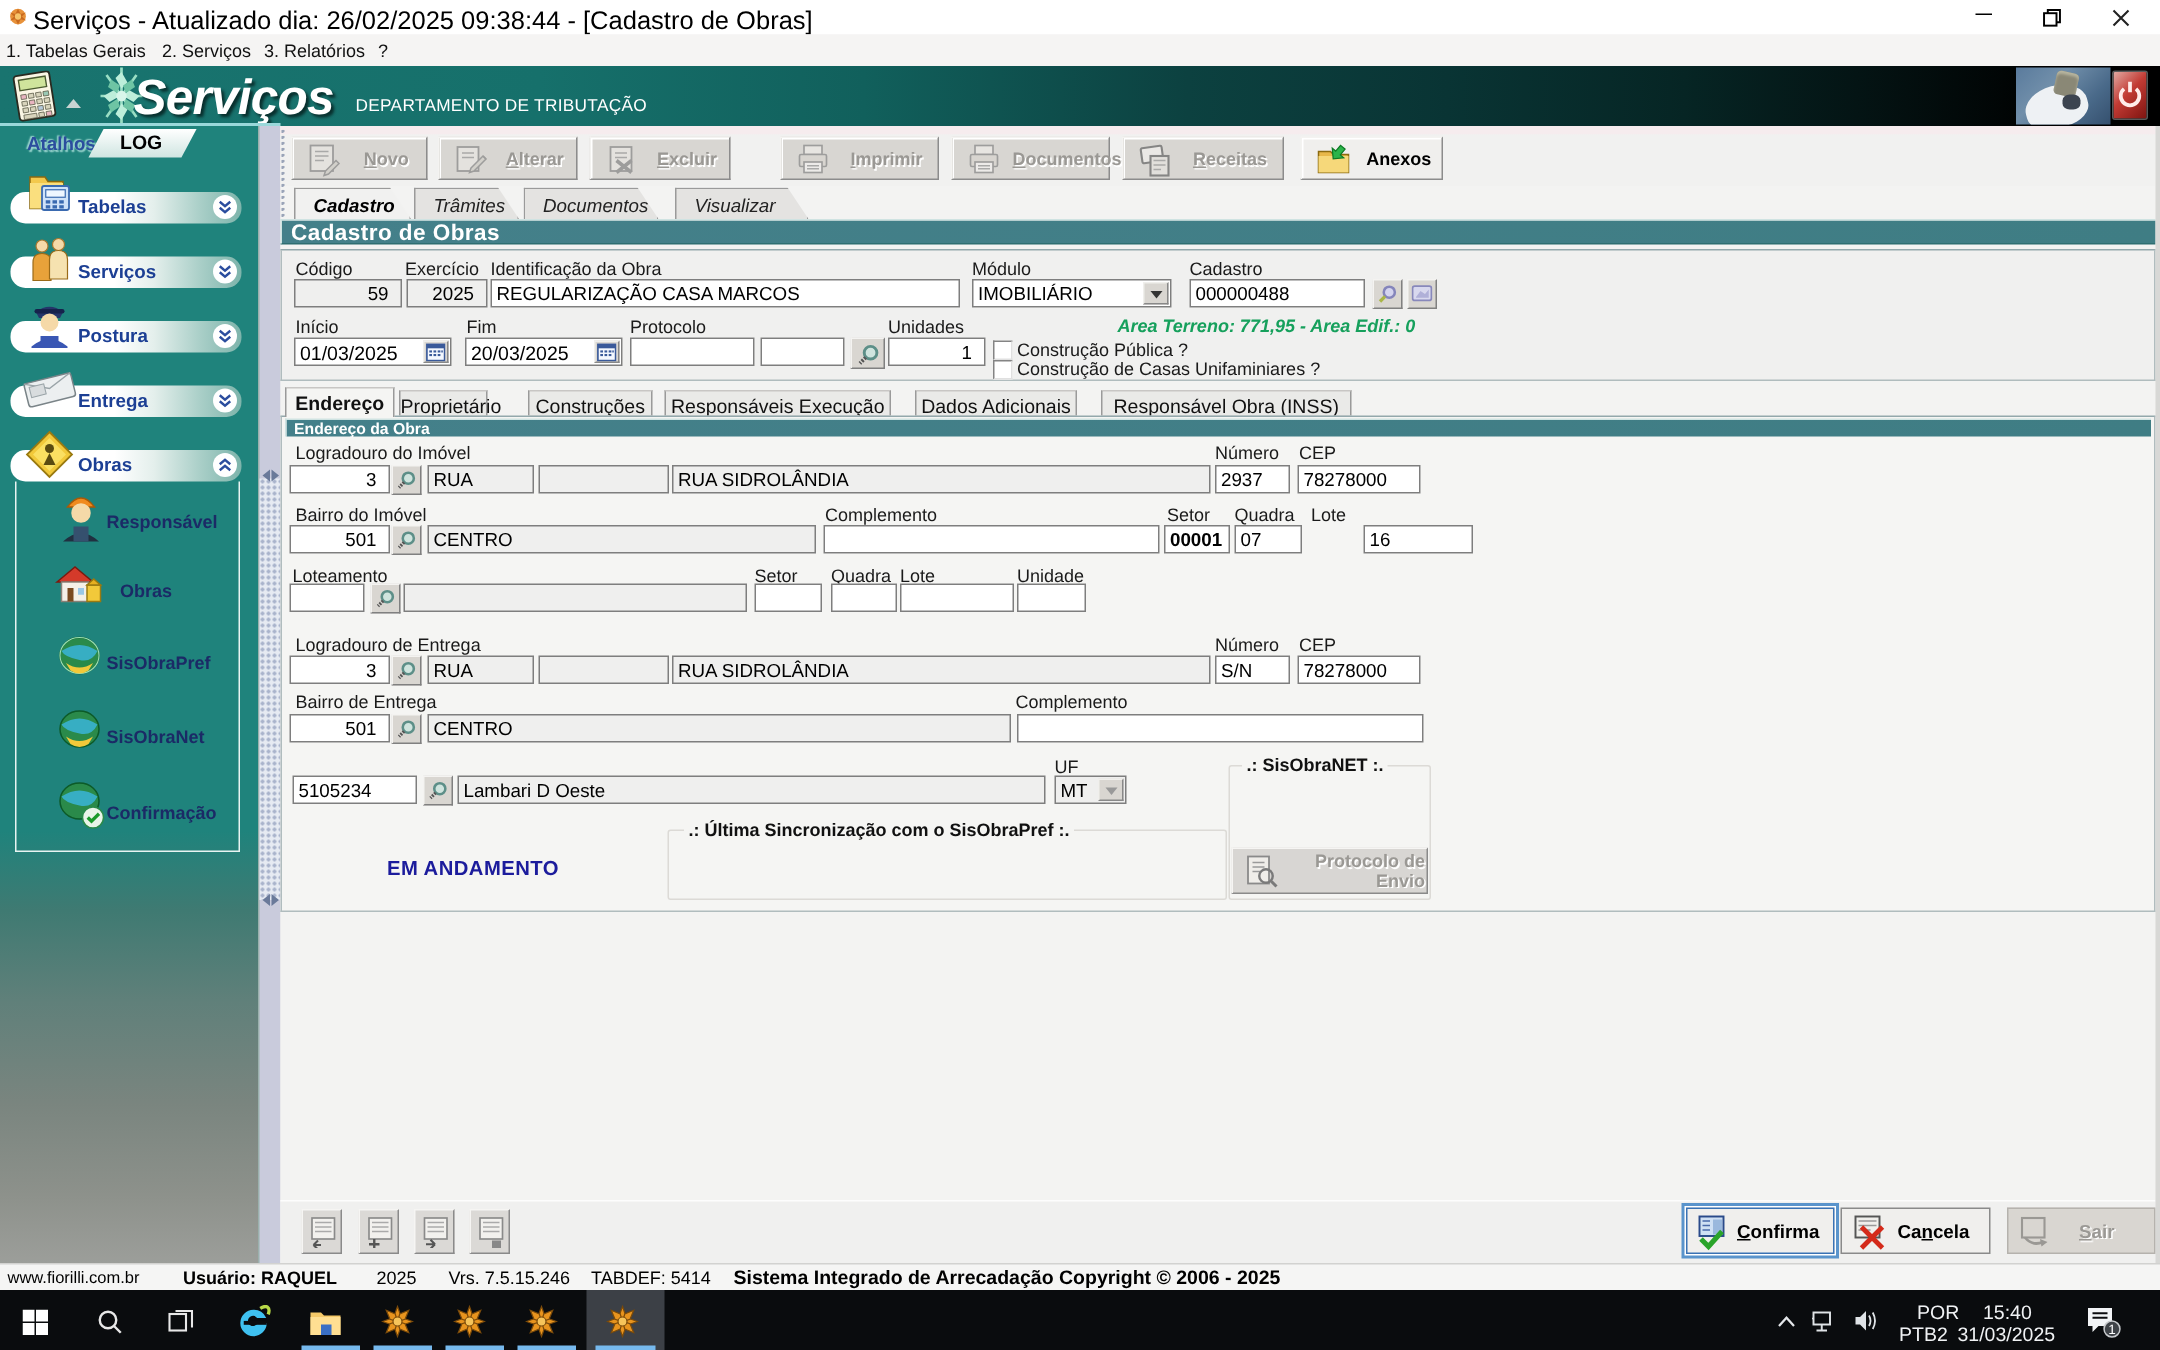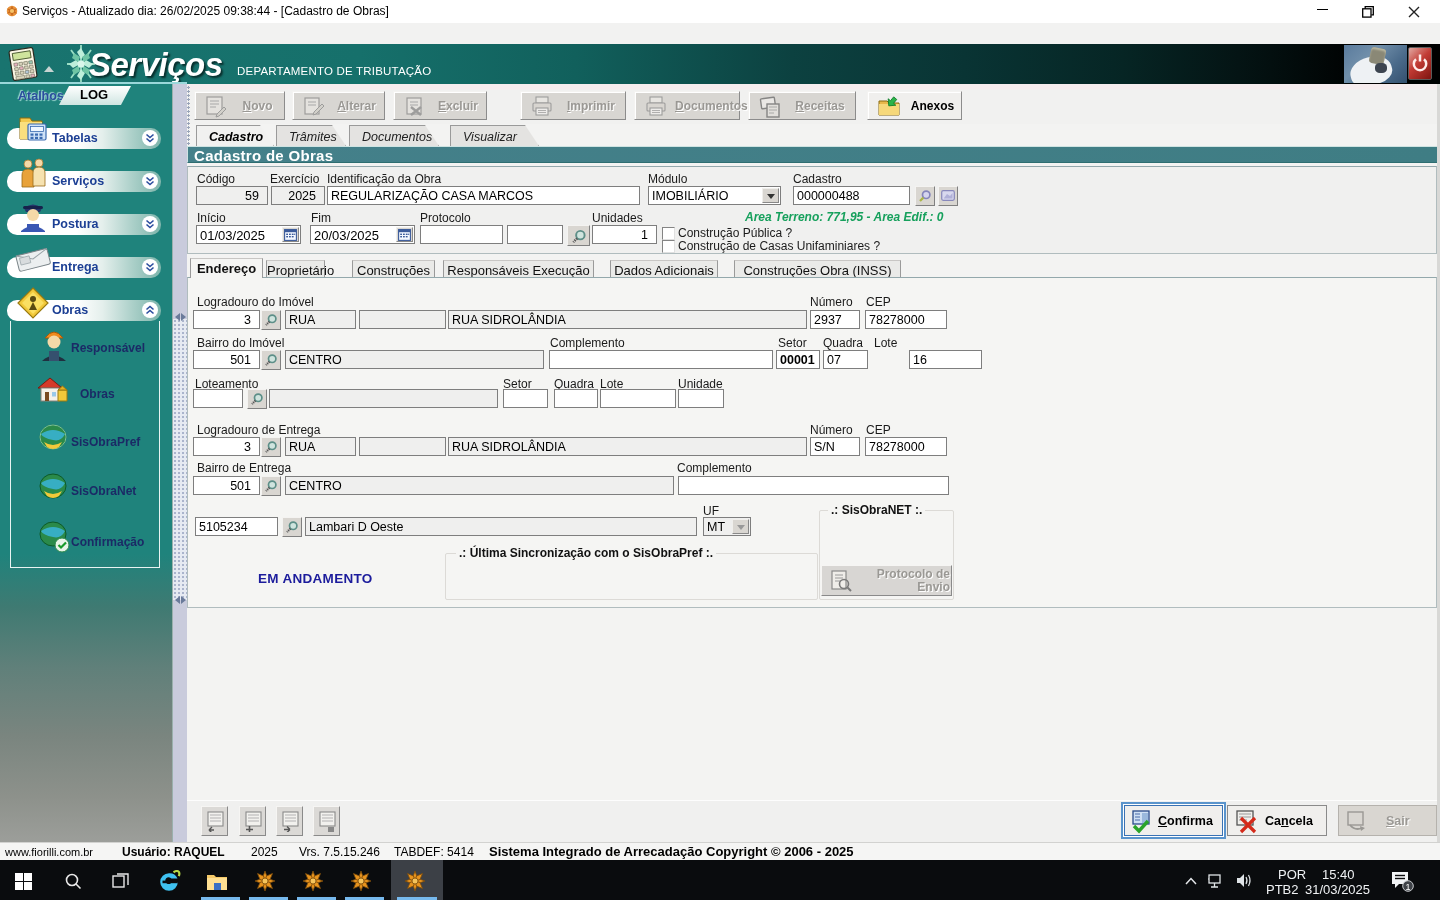--- a/index.html
+++ b/index.html
@@ -2,21 +2,21 @@
 <html><head>
 <meta charset="utf-8">
 <style>
 * { margin:0; padding:0; box-sizing:border-box; }
 html,body { width:1440px; height:900px; overflow:hidden; font-family:"Liberation Sans", sans-serif; }
 .abs { position:absolute; }
 #page { position:relative; width:1440px; height:900px; background:#f2f2f1; }
 
 
 #titlebar { left:0; top:0; width:1440px; height:23px; background:#ffffff; }
-#titlebar .ttext { position:absolute; left:22px; top:4px; font-size:12px; color:#000; }
+#titlebar .ttext { position:absolute; left:22px; top:4px; font-size:17px; color:#000; }
 #menubar { left:0; top:23px; width:1440px; height:21px; background:#f5f4f3; font-size:12px; color:#111; }
 #menubar span { position:absolute; top:4px; }
 #banner { left:0; top:44px; width:1440px; height:40px; background:linear-gradient(to right,#19746f 0%,#16706b 25%,#11605c 40%,#0c4140 55%,#093434 67%,#062524 78%,#041414 86%,#000 95%); overflow:hidden; }
 .logo-text { position:absolute; left:89px; top:2px; font-size:33px; font-weight:bold; font-style:italic; color:#fff; text-shadow:2px 2px 2px rgba(0,10,10,0.65); letter-spacing:-0.5px; }
 .dept { position:absolute; left:237px; top:21px; font-size:11.5px; color:#fff; letter-spacing:0.2px; }
 
 
 #sidebar { left:0; top:84px; width:172px; height:758px; background:linear-gradient(to bottom,#1f837c 0%,#1f837c 62%,#3f7a72 69%,#60807a 77%,#7a857f 86%,#8d918b 94%,#9c9e9a 100%); overflow:hidden; }
 #splitter { left:172px; top:84px; width:15px; height:758px; background-color:#c9cbdc; border-left:1px solid #9ab0ac; }
 #splitdots { position:absolute; left:0; top:235px; width:15px; height:281px; background-color:#e6eaf2; background-image:radial-gradient(circle at 2px 2px, #aab4cc 1.1px, transparent 1.3px); background-size:4px 4px; }
@@ -87,20 +87,26 @@
       </svg>
     <span class="ttext">Serviços - Atualizado dia: 26/02/2025 09:38:44 - [Cadastro de Obras]</span>
     <span style="position:absolute;left:1317px;top:9px;width:11px;height:1.4px;background:#000;"></span>
     <svg style="position:absolute;left:1362px;top:6px" width="12" height="12" viewBox="0 0 12 12">
         <rect x="0.7" y="2.8" width="8.3" height="8.3" fill="none" stroke="#000" stroke-width="1.3"></rect>
         <path d="M3.2 2.8 V0.7 H11.3 V8.8 H9.3" fill="none" stroke="#000" stroke-width="1.3"></path>
       </svg>
     <svg style="position:absolute;left:1408px;top:6px" width="12" height="12" viewBox="0 0 12 12">
         <path d="M1 1 L11 11 M11 1 L1 11" stroke="#222" stroke-width="1.4"></path>
       </svg>
+  </div>
+  <div class="abs" id="menubar">
+    <span style="left:4px">1. Tabelas Gerais</span>
+    <span style="left:108px">2. Serviços</span>
+    <span style="left:176px">3. Relatórios</span>
+    <span style="left:252px">?</span>
   </div>
   <div class="abs" id="banner">
 
     <svg style="position:absolute;left:7px;top:3px" width="32" height="35" viewBox="0 0 32 35">
       <g transform="rotate(-9 16 17)">
         <rect x="4" y="2" width="24" height="30" rx="2" fill="#faf6e4" stroke="#2a2a20" stroke-width="1.2"></rect>
         <rect x="7" y="5" width="18" height="7" fill="#cfe49c" stroke="#4a5a30" stroke-width="0.9"></rect>
         <g stroke="#5a5a48" stroke-width="0.5">
           <rect x="7" y="15" width="3.6" height="3" fill="#e8b4c0"></rect>
             <rect x="12" y="15" width="3.6" height="3" fill="#d8d4bc"></rect>
@@ -423,23 +429,24 @@
     <div class="chk" style="left:475px;top:143px;"></div>
     <span class="lab" style="left:491px;top:142px;">Construção Pública ?</span>
     <div class="chk" style="left:475px;top:156px;"></div>
     <span class="lab" style="left:491px;top:155px;">Construção de Casas Unifaminiares ?</span>
 
     <div class="t2 act" style="left:3px;width:73px;">Endereço</div>
     <div class="t2" style="left:79px;width:59px;">Proprietário</div>
     <div class="t2" style="left:165px;width:83px;">Construções</div>
     <div class="t2" style="left:256px;width:151px;">Responsáveis Execução</div>
     <div class="t2" style="left:423px;width:108px;">Dados Adicionais</div>
-    <div class="t2" style="left:547px;width:167px;">Construções Obra (INSS)</div>
+    <div class="t2" style="left:547px;width:167px;">Responsável Obra (INSS)</div>
 
     <div class="panel" style="left:0;top:193px;width:1250px;height:331px;background:#f5f5f3;"></div>
+    <div class="tealbar" style="left:3px;top:195px;width:1244px;height:12px;font-size:10.5px;padding:0 0 0 5px;">Endereço da Obra</div>
     <span class="lab" style="left:10px;top:211px;">Logradouro do Imóvel</span>
     <span class="lab" style="left:623px;top:211px;">Número</span>
     <span class="lab" style="left:679px;top:211px;">CEP</span>
     <div class="fld num" style="left:6px;top:226px;width:67px;">3</div>
     <div class="mag" style="left:74px;top:226px;">
         <svg style="position:absolute;left:2px;top:2px" width="14" height="14" viewBox="0 0 14 14">
           <circle cx="8.2" cy="5.8" r="3.7" fill="#cfe4de" stroke="#5d8f88" stroke-width="1.7"></circle>
           <line x1="5.4" y1="8.6" x2="2" y2="12" stroke="#555" stroke-width="2.2" stroke-dasharray="1.2 0.8"></line>
         </svg>
       </div>

